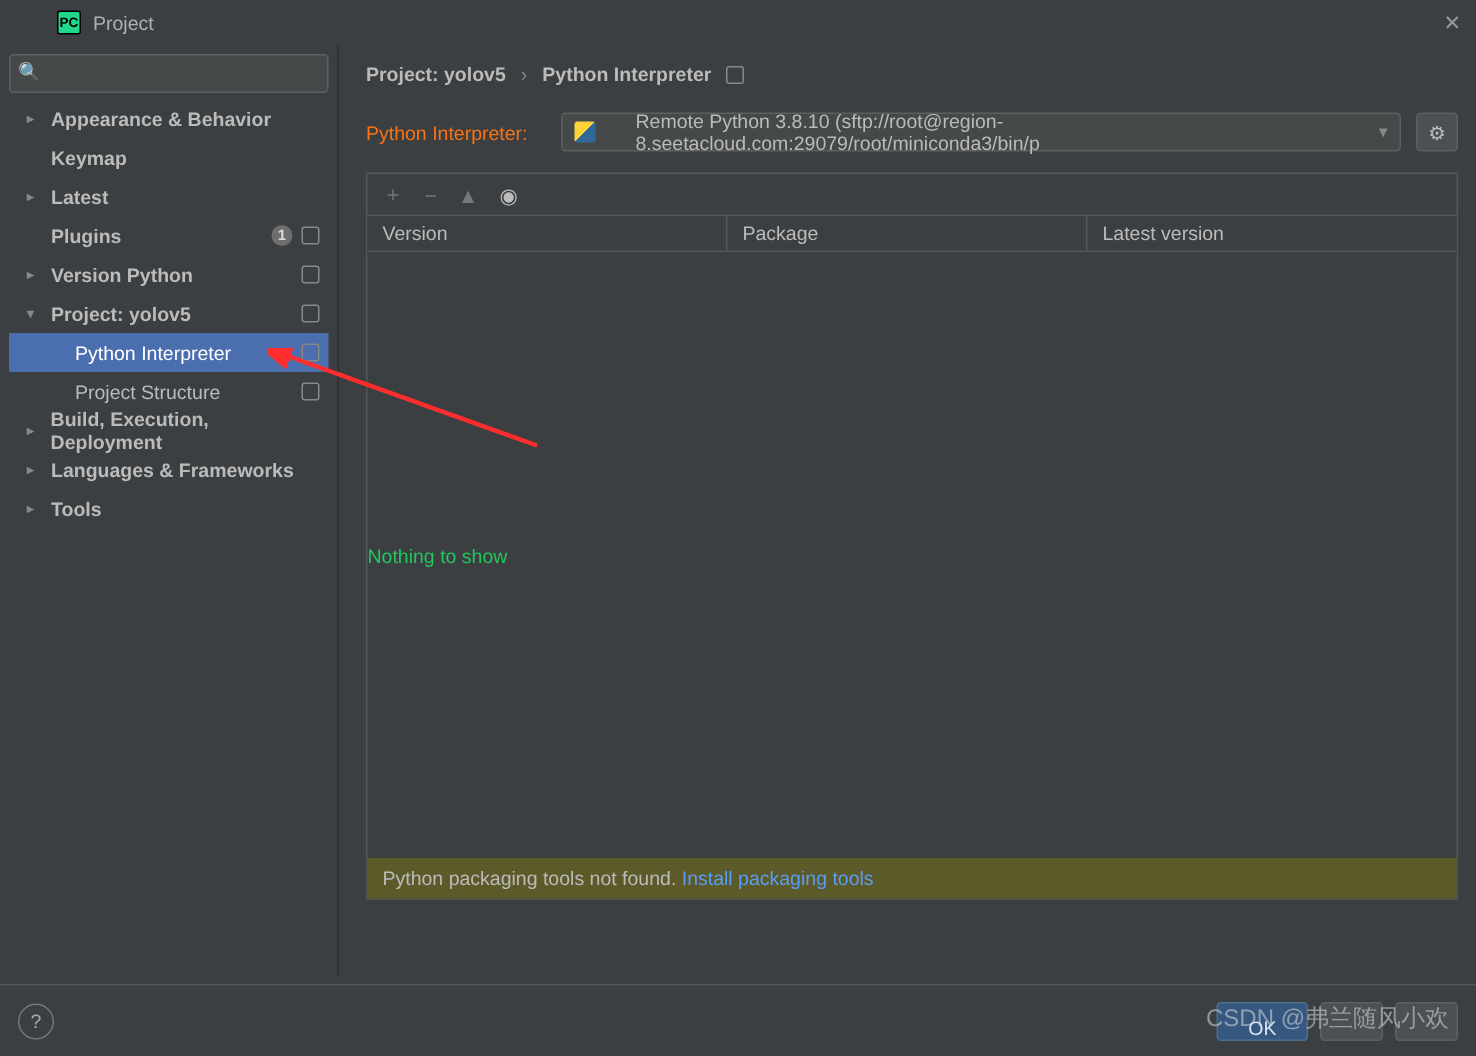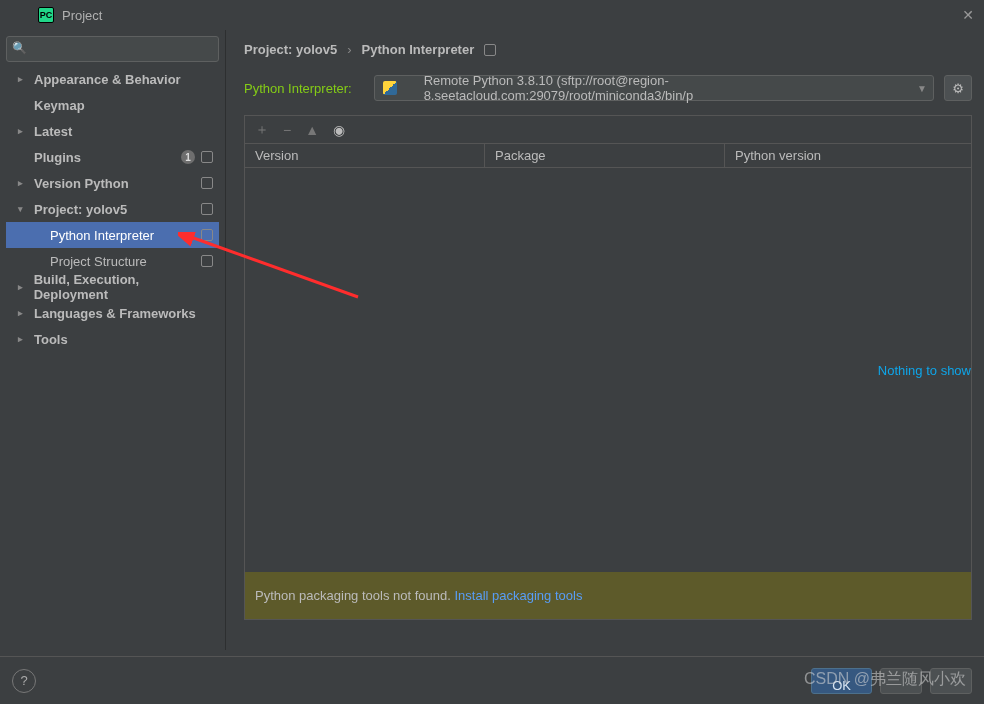--- a/index.html
+++ b/index.html
@@ -104,21 +104,21 @@
   display: flex; align-items: center; gap: 10px;
 }
 .crumbs .sep { color: #888; font-weight: normal; }
 .crumbs .sq {
   width: 12px; height: 12px; border: 1px solid #888; border-radius: 2px;
 }
 .row {
   display: flex; align-items: center; gap: 10px;
   margin-bottom: 10px;
 }
-.row .label { width: 120px; color: #84cc16; }
+.row .label { width: 120px; color: #f97316; }
 .select, .pathbox {
   flex: 1; height: 26px;
   background: #45494a;
   border: 1px solid #5e6060;
   border-radius: 3px;
   display: flex; align-items: center;
   padding: 0 8px;
   color: #bbb;
   position: relative;
   gap: 21px;
@@ -165,27 +165,27 @@
 .pkg-header > div {
   padding: 4px 10px;
   border-right: 1px solid #555;
   color: #bbb;
 }
 .pkg-header > div:nth-child(1) { width: 240px; }
 .pkg-header > div:nth-child(2) { width: 240px; }
 .pkg-header > div:nth-child(3) { flex: 1; border-right: none; }
 .pkg-body {
   height: 404px;
-  display: flex; align-items: center; justify-content: flex-end;
-  color: #0ea5e9;
+  display: flex; align-items: center; justify-content: flex-start;
+  color: #22c55e;
 }
 .pkg-footer {
   background: #5d5a2a;
   color: #bbb;
-  padding: 16px 10px;
+  padding: 6px 10px;
   font-size: 13px;
 }
 .pkg-footer .link { color: #589df6; cursor: pointer; }
 .bottom-bar {
   position: absolute;
   left: 0; right: 0; bottom: 0;
   height: 48px;
   border-top: 1px solid #555;
   display: flex; align-items: center;
   padding: 0 12px;
@@ -321,21 +321,21 @@
     <div class="pkg-panel">
       <div class="pkg-toolbar">
         <span>＋</span>
         <span>−</span>
         <span>▲</span>
         <span class="eye">◉</span>
       </div>
       <div class="pkg-header">
         <div>Version</div>
         <div>Package</div>
-        <div>Python version</div>
+        <div>Latest version</div>
       </div>
       <div class="pkg-body">
         <span>Nothing to show</span>
       </div>
       <div class="pkg-footer">
         <span>Python packaging tools not found. </span><span class="link">Install packaging tools</span>
       </div>
     </div>
   </div>
 </div>

